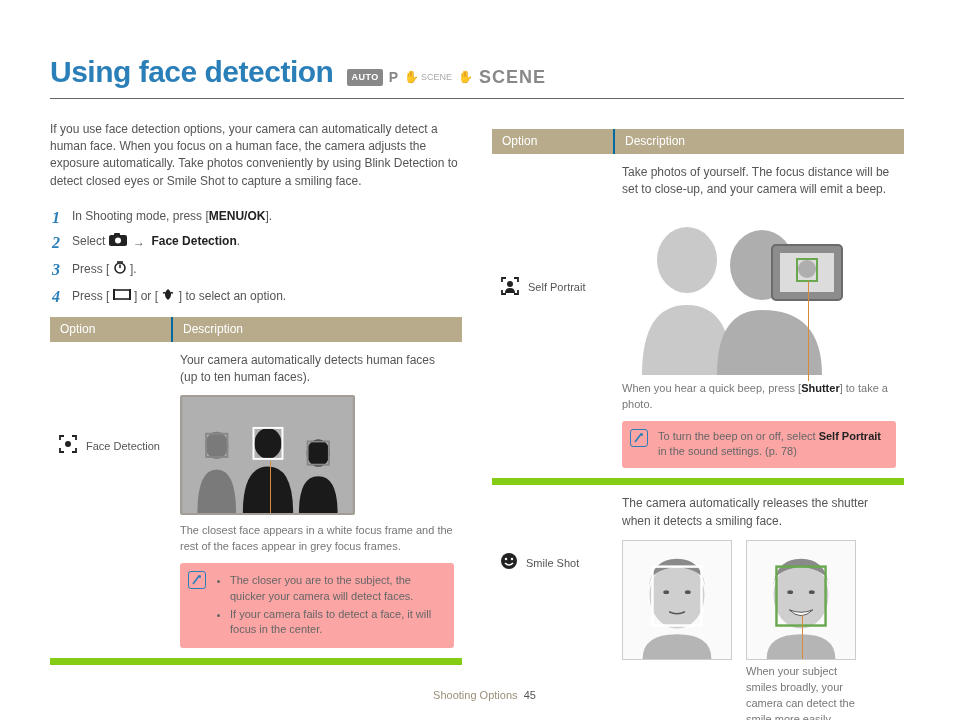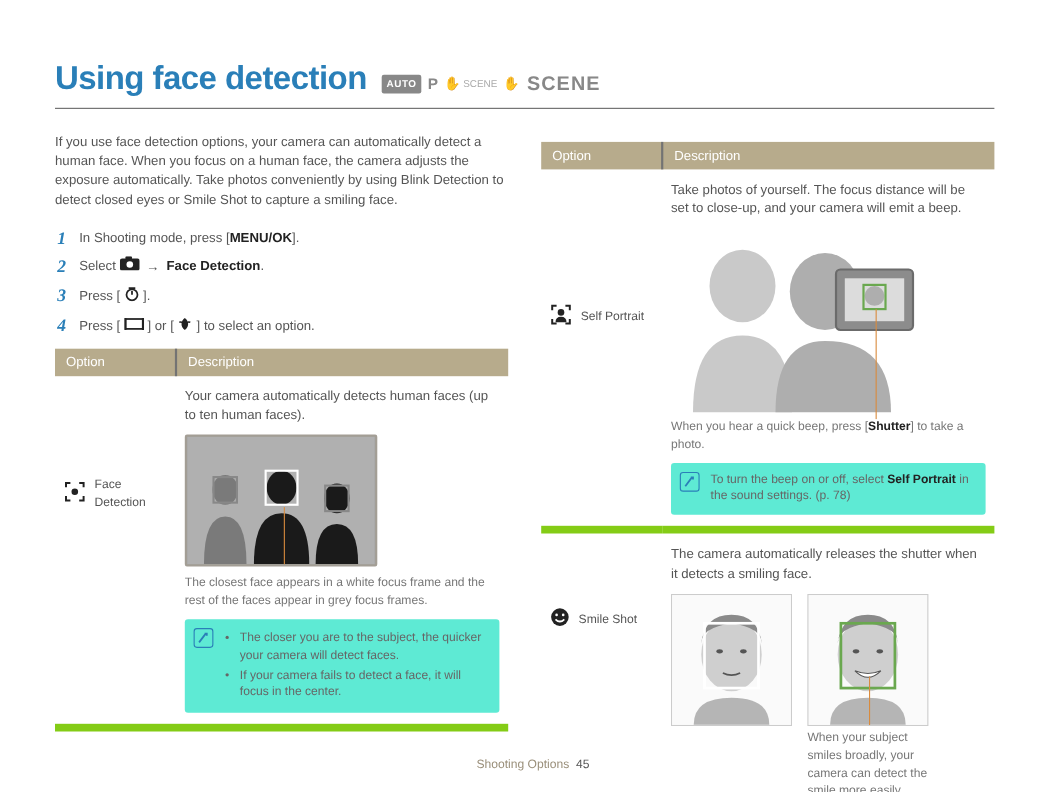--- a/index.html
+++ b/index.html
@@ -49,26 +49,26 @@
   .cam-icon, .timer-icon, .rect-icon, .macro-icon, .fd-icon, .smile-icon, .selfp-icon, .note-icon {
     display:inline-block; vertical-align:middle;
   }
   .cam-icon svg, .timer-icon svg, .rect-icon svg, .macro-icon svg { display:inline-block; }
   .arrow { margin:0 3px; }
   table.opts { width:100%; border-collapse:collapse; margin-top:8px;}
   table.opts th {
     background:#b7ab8c; color:#fff; font-weight:400; text-align:left;
     padding:4px 10px; font-size:12px;
   }
-  table.opts th:first-child { width:110px; border-right:2px solid #737373;}
+  table.opts th:first-child { width:122px; border-right:2px solid #0369a1;}
   table.opts td { vertical-align:top; padding:10px 8px; border-bottom:7px solid #84cc16; font-size:12px;}
   table.opts td:first-child { text-align:left; font-size:11px; padding-top:12px;}
   table.opts td:first-child .iconwrap { display:flex; align-items:center; gap:8px;}
   .note-box {
-    background:#5eead4; border-radius:3px; padding:8px 10px 8px 36px;
+    background:#fca5a5; border-radius:3px; padding:8px 10px 8px 36px;
     position:relative; font-size:11px; color:#666; margin-top:8px;
   }
   .note-box .note-icon {
     position:absolute; left:8px; top:8px;
     width:18px; height:18px; border:1.5px solid #2a7fb8; border-radius:3px;
     color:#2a7fb8; display:flex; align-items:center; justify-content:center;
   }
   .note-box ul { list-style:disc; padding-left:14px;}
   .note-box ul li { margin:2px 0;}
   .illus {

